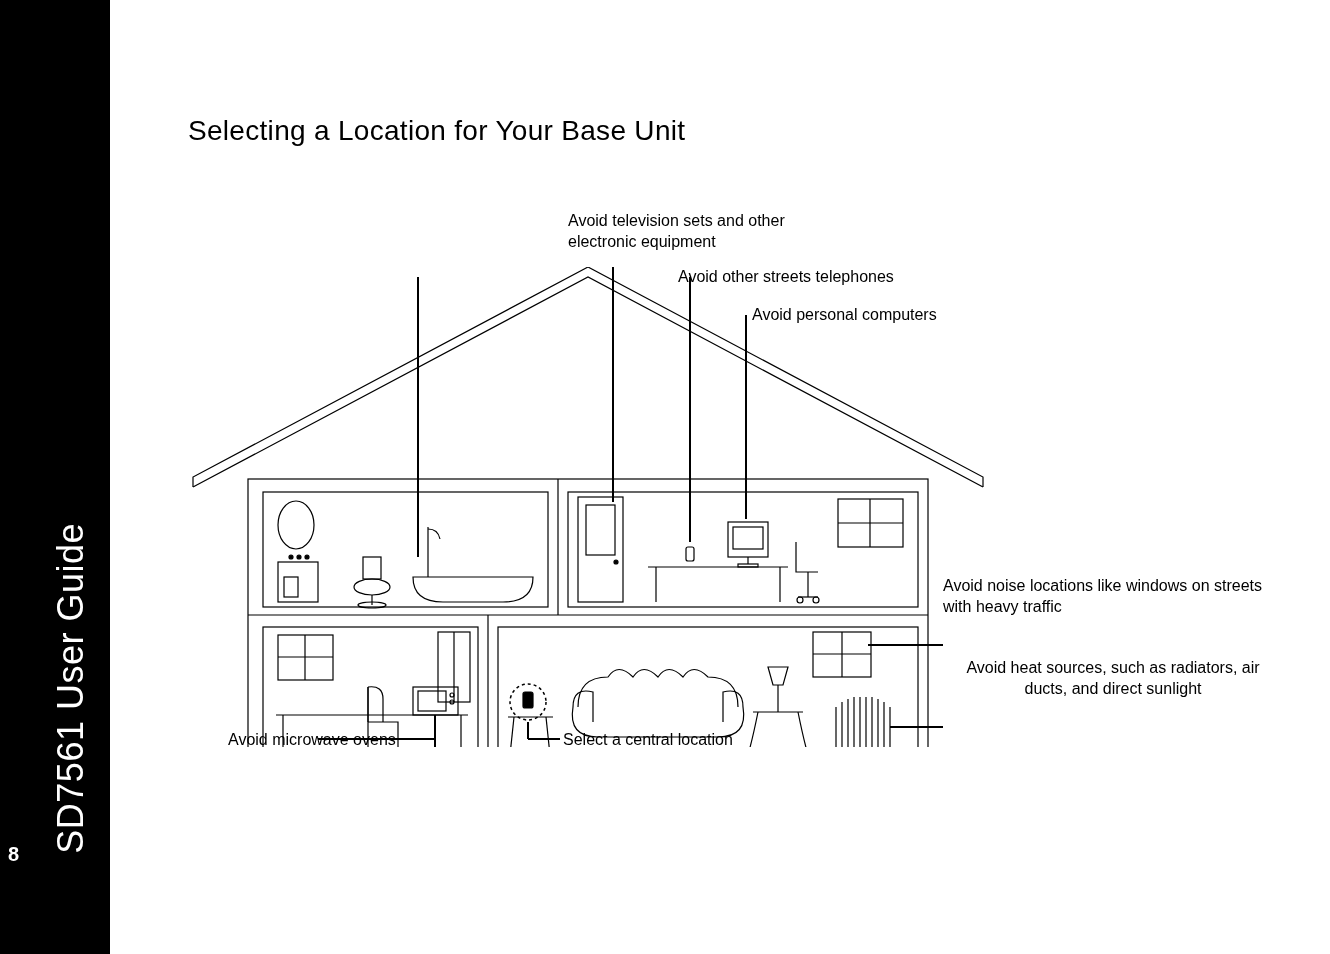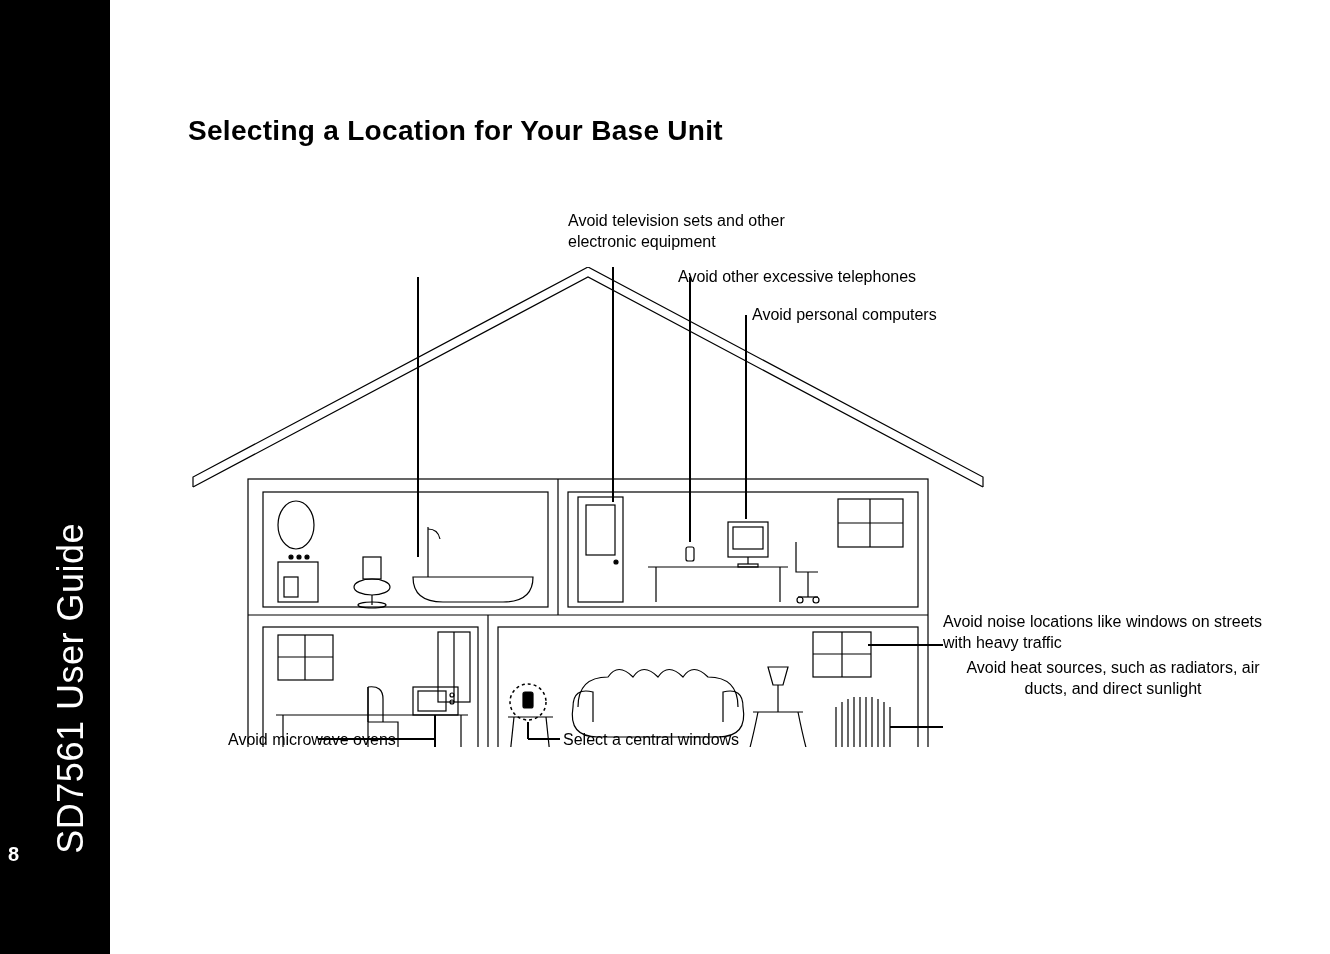--- a/index.html
+++ b/index.html
@@ -40,21 +40,21 @@
   .content {
     position: absolute;
     left: 110px;
     top: 0;
     right: 0;
     bottom: 0;
     padding: 115px 30px 0 78px;
   }
   .page-title {
     font-size: 28px;
-    font-weight: 700;
+    font-weight: 400;
     letter-spacing: 0.3px;
     margin-bottom: 60px;
   }
   .diagram-wrap {
     position: relative;
     width: 1090px;
     height: 580px;
   }
   .house-svg {
     position: absolute;
@@ -65,45 +65,45 @@
     position: absolute;
     font-size: 16px;
     line-height: 1.3;
     color: #000;
   }
   
   .l-moisture   { left: 130px; top: 23px; width: 250px; }
   .l-tv         { left: 380px; top: 4px;  width: 220px; }
   .l-cordless   { left: 490px; top: 60px; }
   .l-pc         { left: 564px; top: 98px; }
-  .l-noise      { left: 755px; top: 369px; width: 320px; margin-top: 36px; }
+  .l-noise      { left: 755px; top: 369px; width: 320px; }
   .l-heat       { left: 755px; top: 451px; width: 340px; text-align: center; }
   .l-microwave  { left: 40px;  top: 523px; }
   .l-central    { left: 375px; top: 523px; }
 </style>
 </head>
 <body>
 
 <div class="sidebar">
   <div class="sidebar-title">SD7561 User Guide</div>
   <div class="page-number">8</div>
 </div>
 
 <div class="content">
   <h1 class="page-title">Selecting a Location for Your Base Unit</h1>
 
   <div class="diagram-wrap">
 
     <div class="label l-tv">Avoid television sets and other electronic equipment</div>
-    <div class="label l-cordless">Avoid other excessive telephones</div>
+    <div class="label l-cordless">Avoid other streets telephones</div>
     <div class="label l-pc">Avoid personal computers</div>
     <div class="label l-noise">Avoid noise locations like windows on streets with heavy traffic</div>
     <div class="label l-heat">Avoid heat sources, such as radiators, air ducts, and direct sunlight</div>
     <div class="label l-microwave">Avoid microwave ovens</div>
-    <div class="label l-central">Select a central windows</div>
+    <div class="label l-central">Select a central location</div>
 
     <svg class="house-svg" width="800" height="480" viewBox="0 0 800 480" fill="none" stroke="#000" stroke-width="1.2">
 
       <polyline points="5,220 400,10 795,220"></polyline>
       <polyline points="5,220 5,210 400,0 795,210 795,220"></polyline>
 
       <rect x="60" y="212" width="680" height="288"></rect>
 
       <line x1="60" y1="348" x2="740" y2="348"></line>
 

